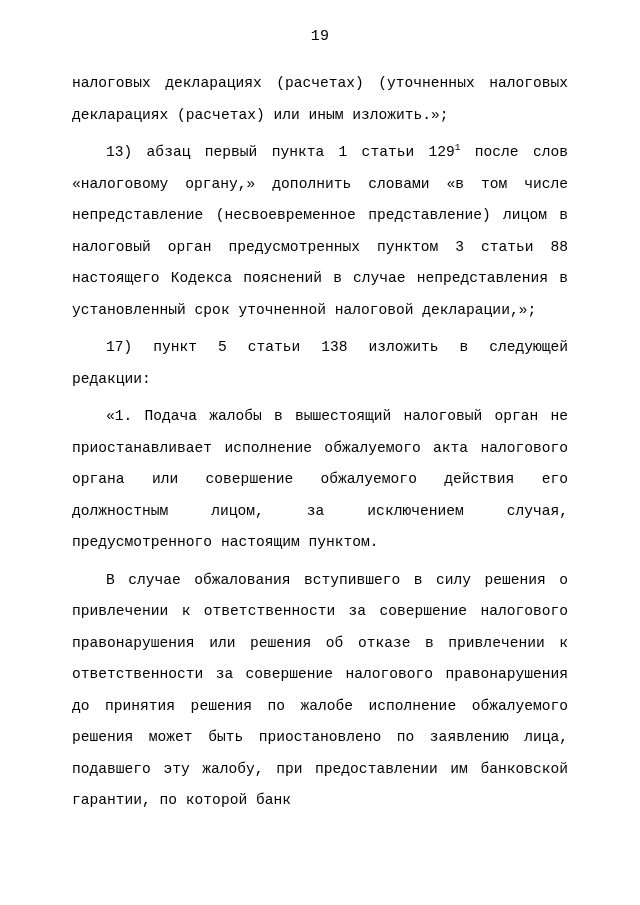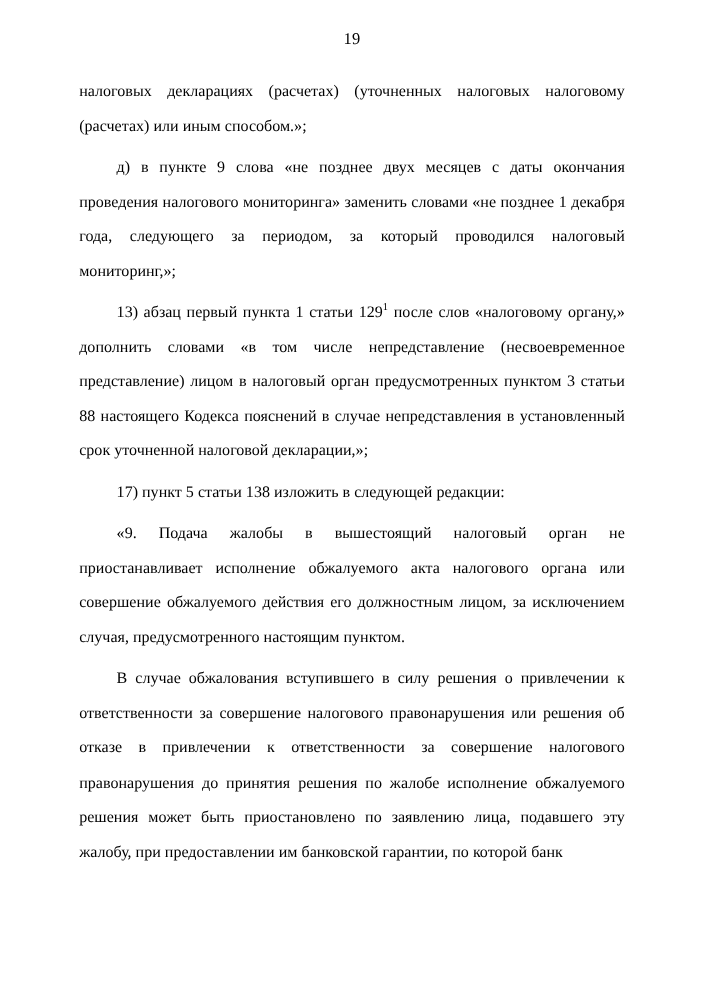--- a/index.html
+++ b/index.html
@@ -5,21 +5,21 @@
   html, body {
     margin: 0;
     padding: 0;
     background: #ffffff;
   }
   .page {
     position: relative;
     width: 640px;
     height: 905px;
     background: #ffffff;
-    font-family: Liberation Serif, serif;
+    font-family: Liberation Mono, monospace;
     color: #000000;
     box-sizing: border-box;
     overflow: hidden;
   }
   .page-number {
     position: absolute;
     top: 28px;
     left: 0;
     width: 640px;
     text-align: center;
@@ -55,26 +55,25 @@
 </style>
 </head>
 <body>
 
 <div class="page">
 
   <div class="page-number">19</div>
 
   <div class="body-text">
 
-    <p class="para">налоговых декларациях (расчетах) (уточненных налоговых налоговому (расчетах) или иным способом.»;</p>
+    <p class="para">налоговых декларациях (расчетах) (уточненных налоговых декларациях (расчетах) или иным изложить.»;</p>
 
-    <p class="para indent gap">д) в пункте 9 слова «не позднее двух месяцев с даты окончания проведения налогового мониторинга» заменить словами «не позднее 1 декабря года, следующего за периодом, за который проводился налоговый мониторинг,»;</p>
 
     <p class="para indent gap"><span>13) абзац первый пункта 1 статьи 129</span><sup class="note">1</sup><span> после слов «налоговому органу,» дополнить словами «в том числе непредставление (несвоевременное представление) лицом в налоговый орган предусмотренных пунктом 3 статьи 88 настоящего Кодекса пояснений в случае непредставления в установленный срок уточненной налоговой декларации,»;</span></p>
 
     <p class="para indent gap">17) пункт 5 статьи 138 изложить в следующей редакции:</p>
 
-    <p class="para indent gap">«9. Подача жалобы в вышестоящий налоговый орган не приостанавливает исполнение обжалуемого акта налогового органа или совершение обжалуемого действия его должностным лицом, за исключением случая, предусмотренного настоящим пунктом.</p>
+    <p class="para indent gap">«1. Подача жалобы в вышестоящий налоговый орган не приостанавливает исполнение обжалуемого акта налогового органа или совершение обжалуемого действия его должностным лицом, за исключением случая, предусмотренного настоящим пунктом.</p>
 
     <p class="para indent gap">В случае обжалования вступившего в силу решения о привлечении к ответственности за совершение налогового правонарушения или решения об отказе в привлечении к ответственности за совершение налогового правонарушения до принятия решения по жалобе исполнение обжалуемого решения может быть приостановлено по заявлению лица, подавшего эту жалобу, при предоставлении им банковской гарантии, по которой банк</p>
 
   </div>
 </div>
 
 </body></html>

